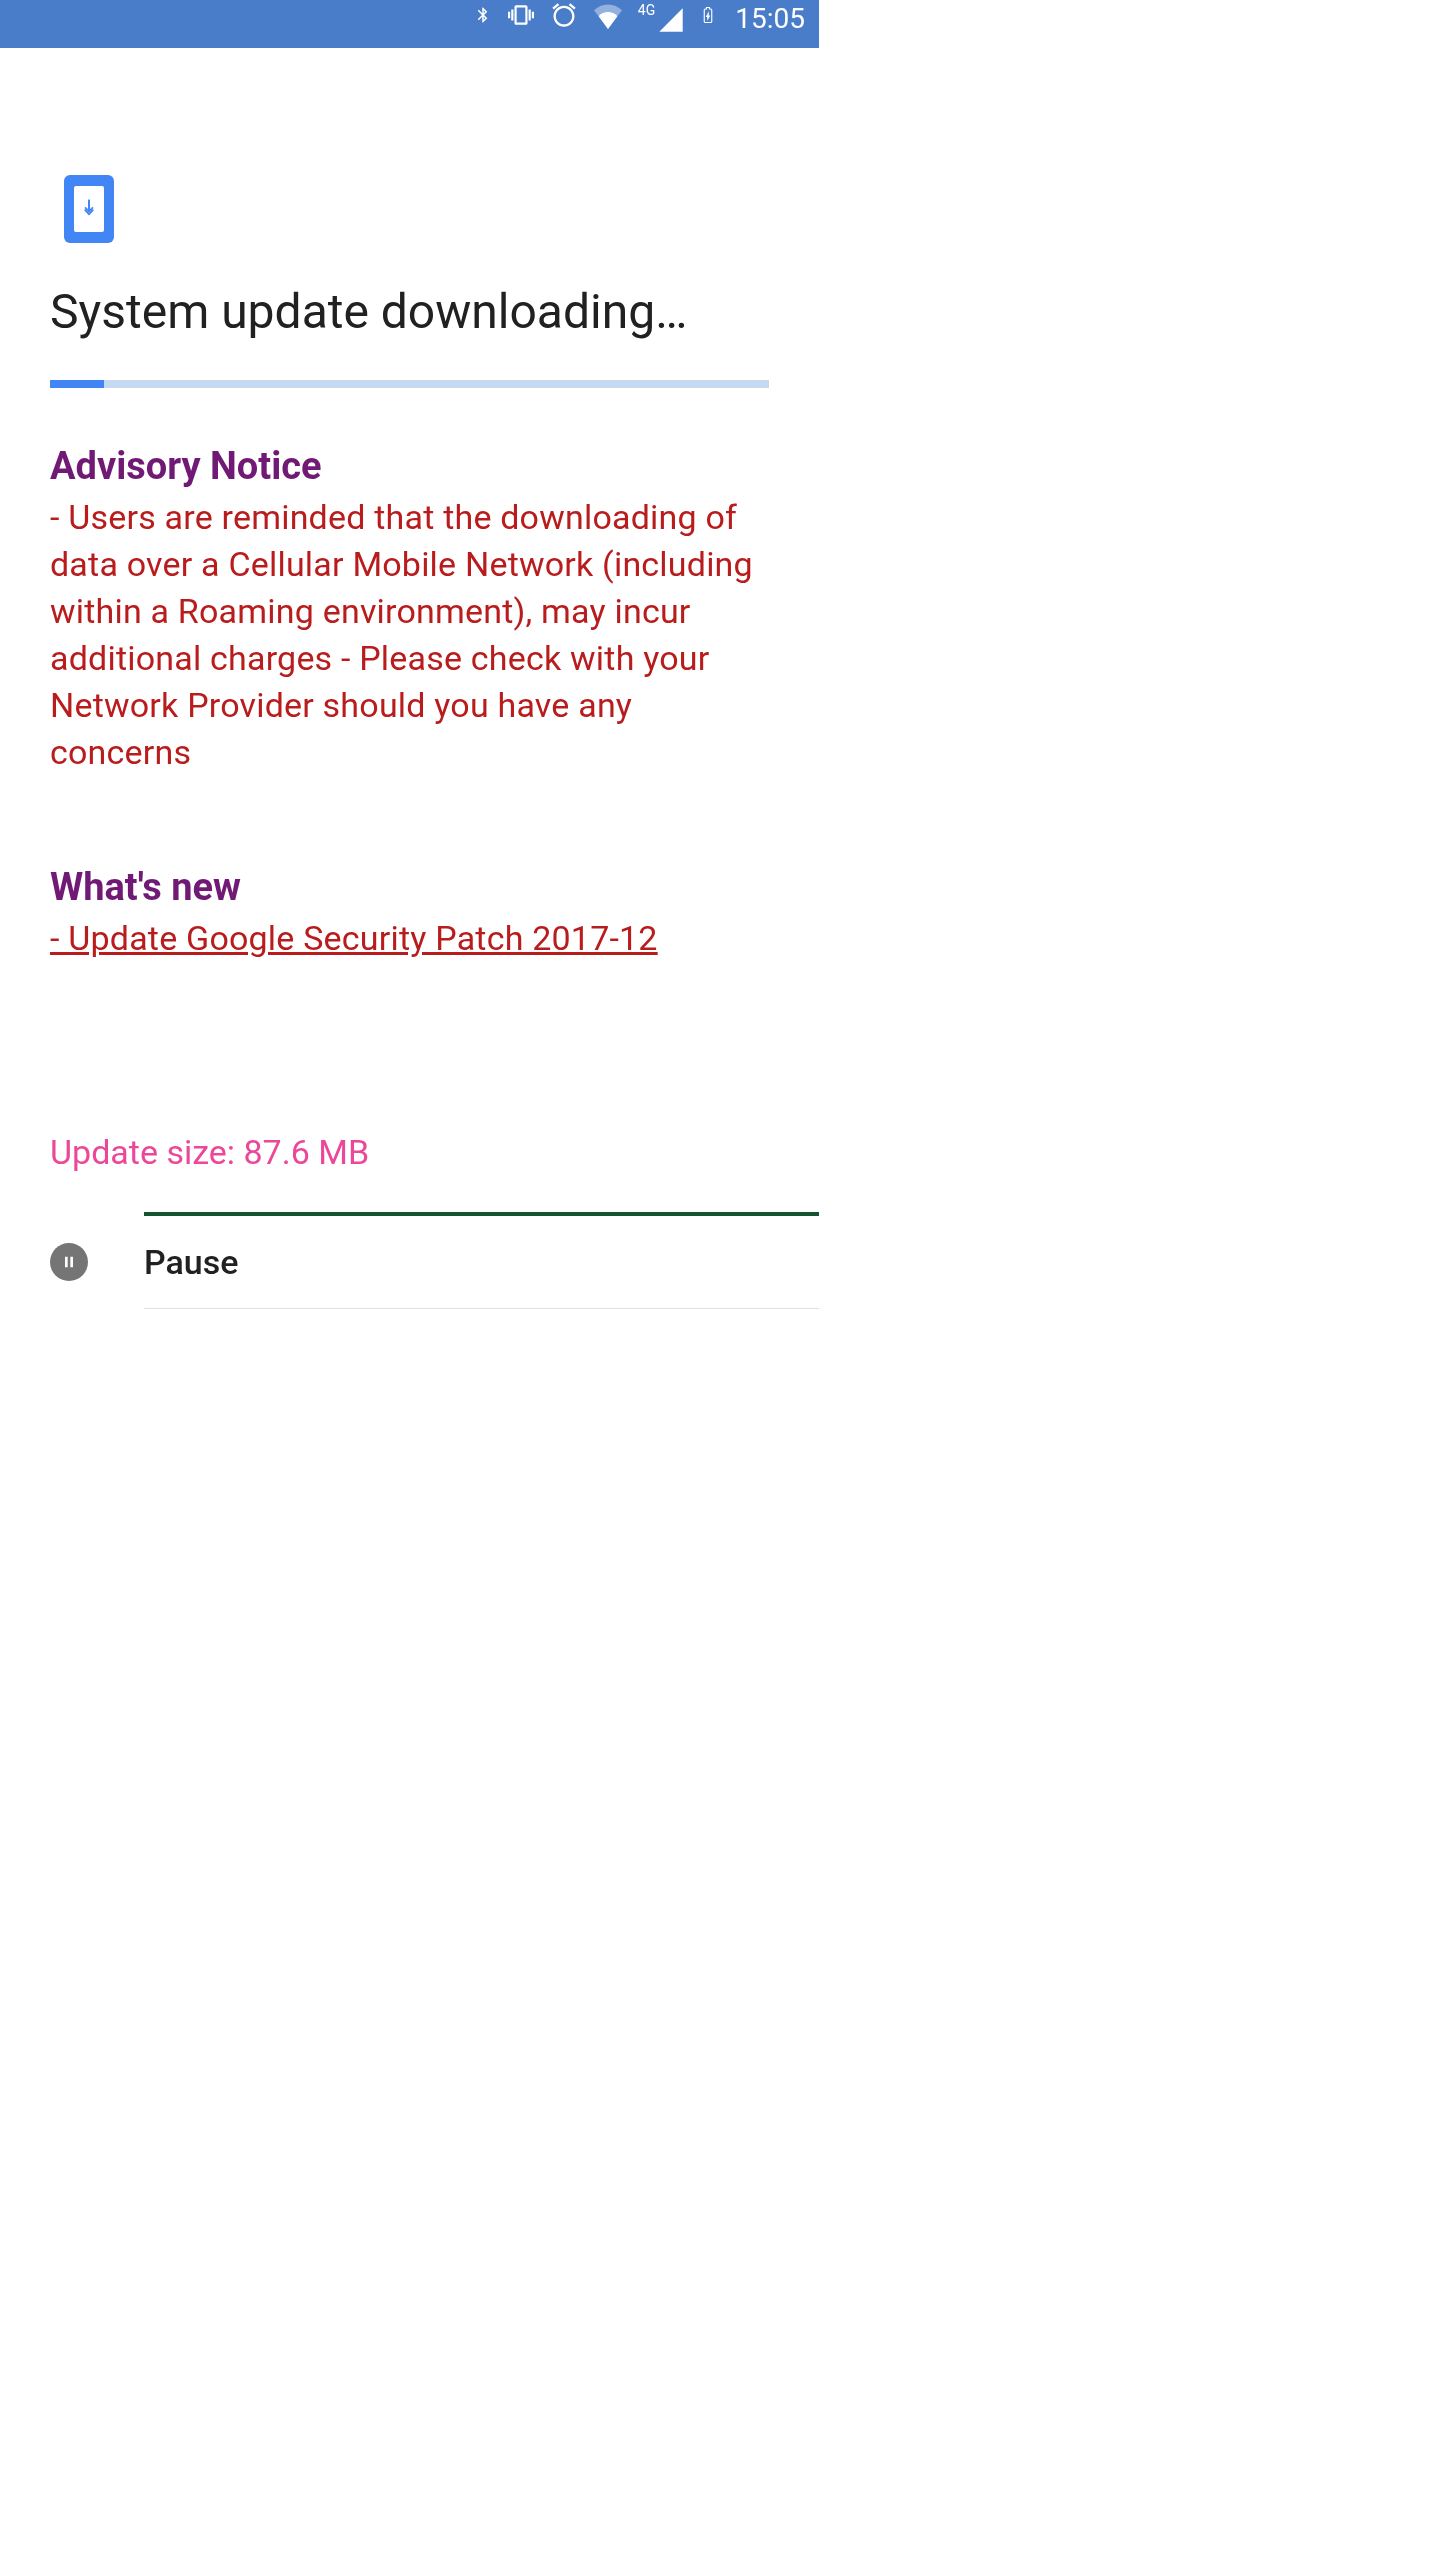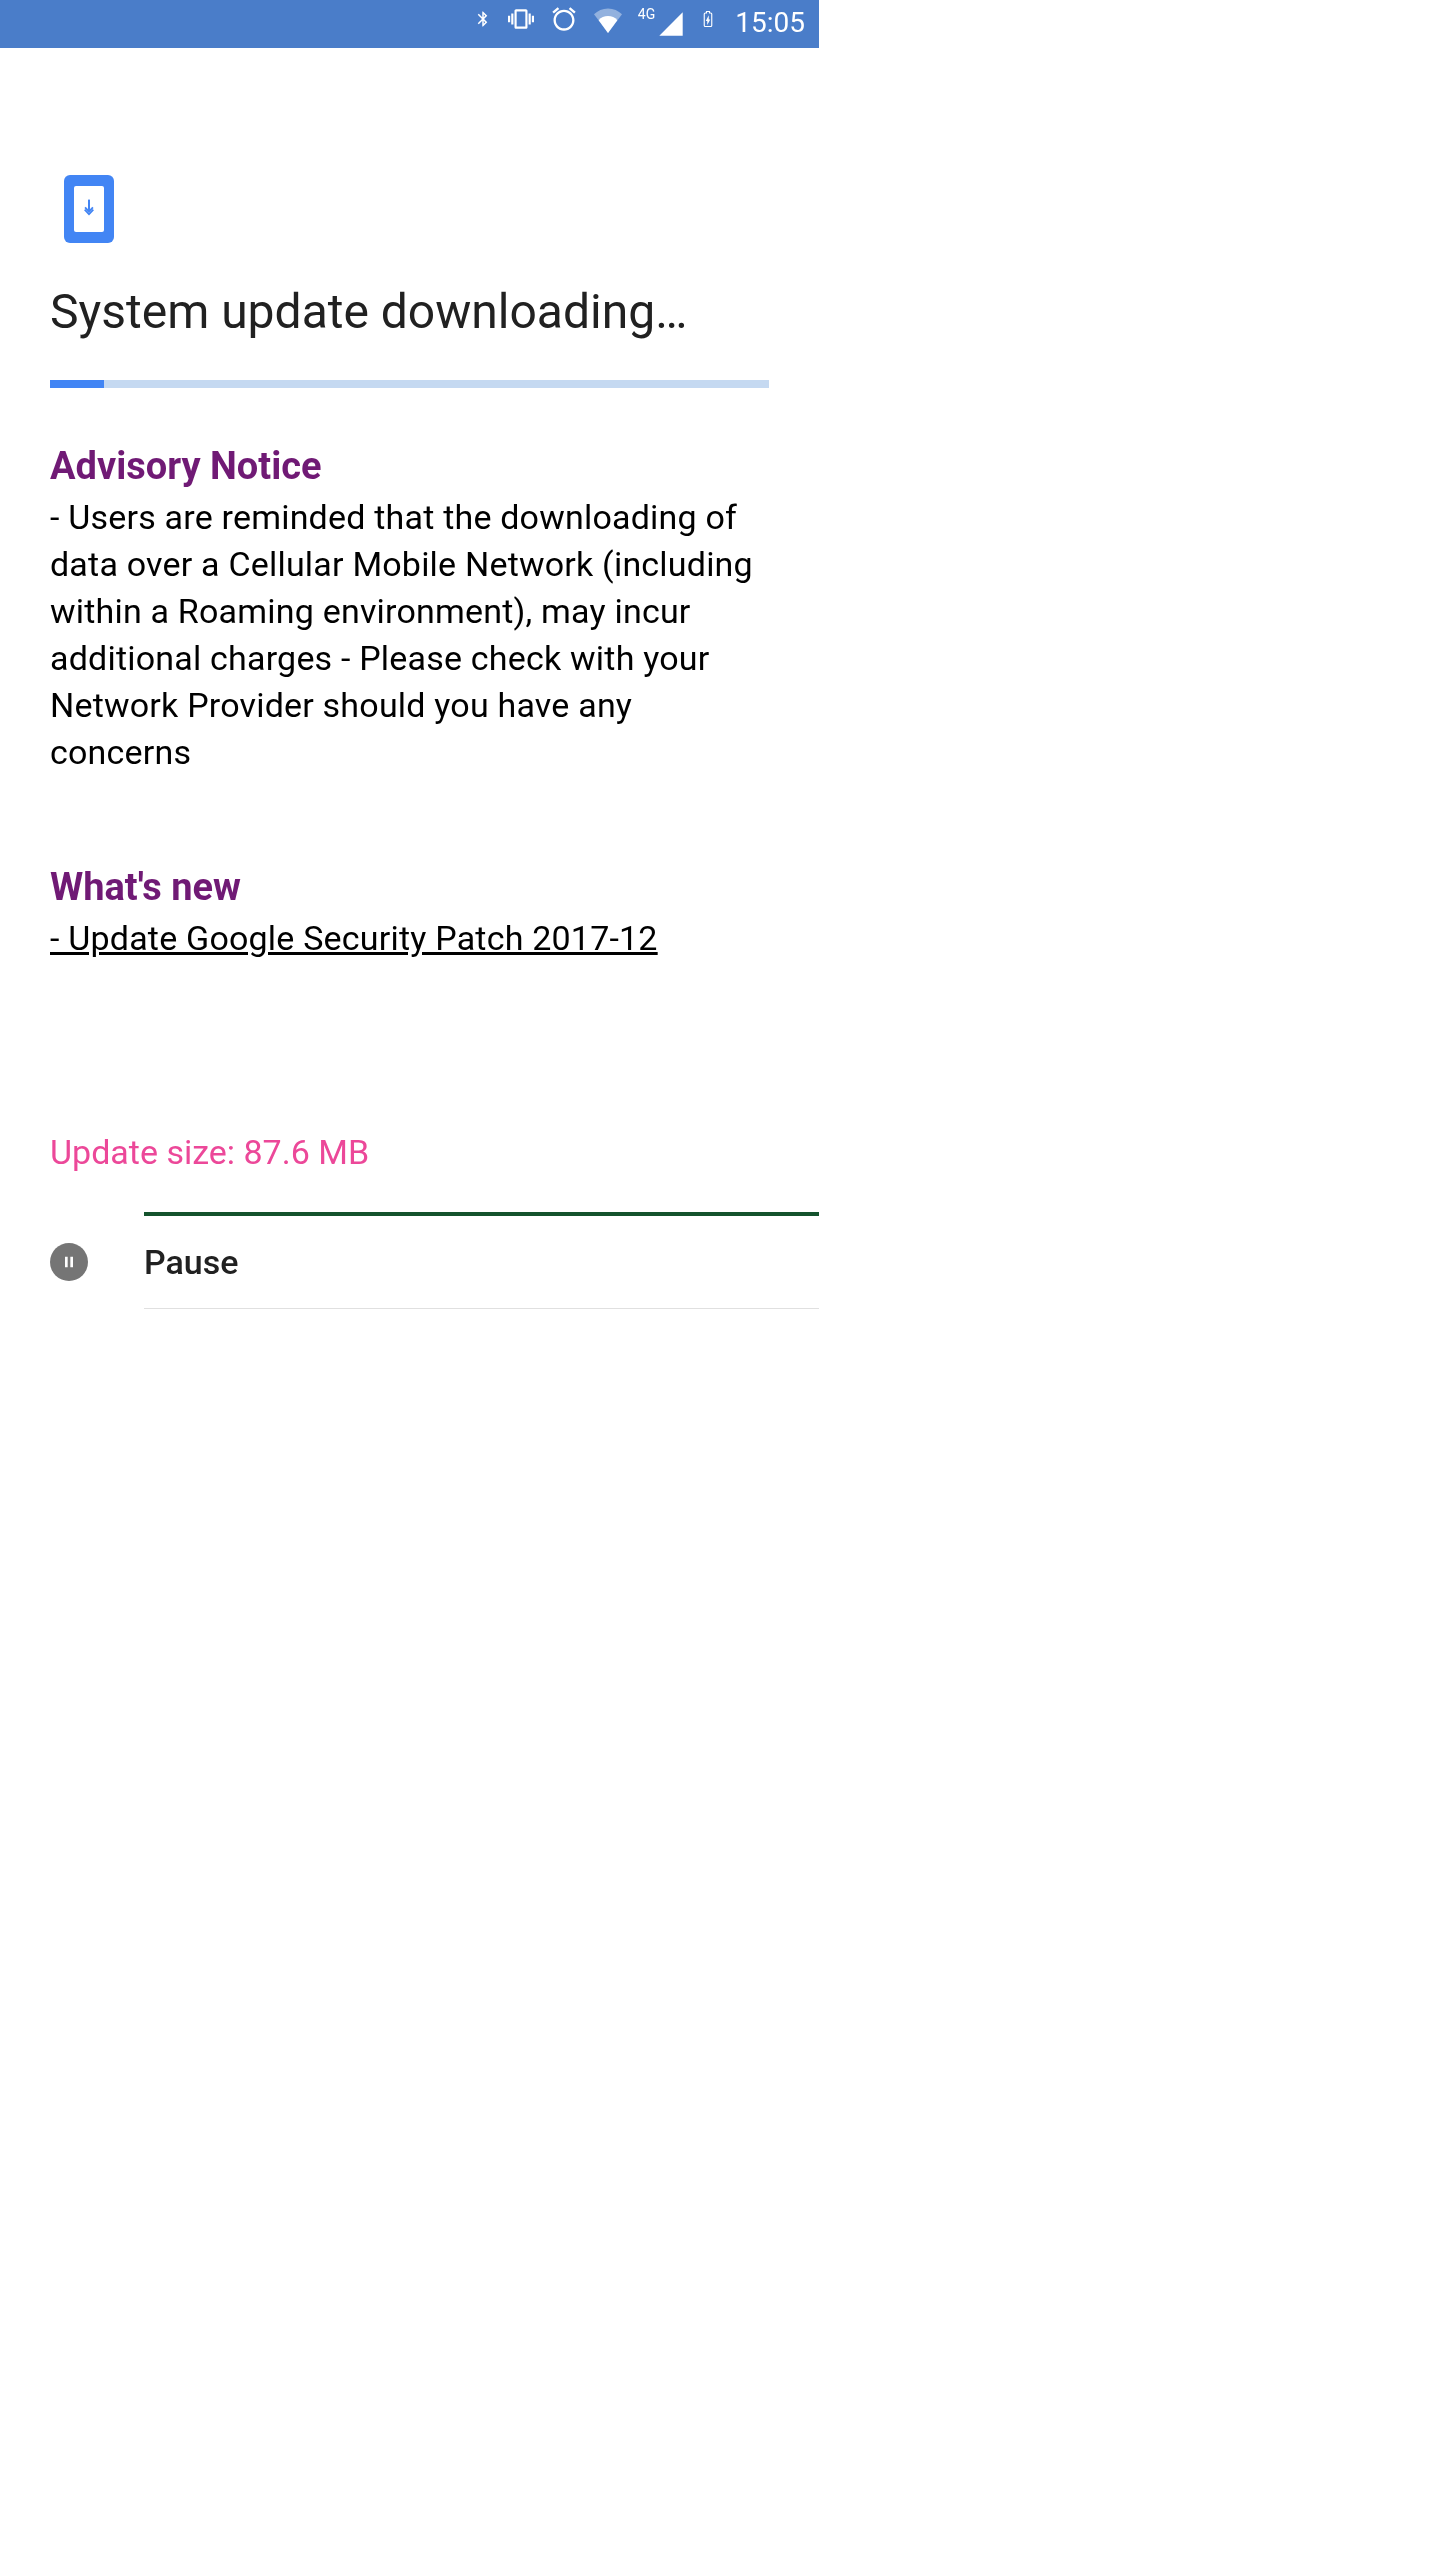--- a/index.html
+++ b/index.html
@@ -12,22 +12,22 @@
       width: 819px;
       height: 1456px;
       background: #ffffff;
       color: #212121;
     }
     .status-bar {
       height: 48px;
       background: #4a7dc9;
       display: flex;
       justify-content: flex-end;
-      align-items: flex-start;
-      padding: 4px 14px;
+      align-items: flex-end;
+      padding: 12px 14px;
       gap: 12px;
       color: #ffffff;
       font-size: 26px;
     }
     .status-bar .icon-group {
       display: flex;
       align-items: center;
       gap: 14px;
     }
     .status-bar svg {
@@ -87,21 +87,21 @@
     }
     .section-heading {
       font-size: 38px;
       font-weight: 700;
       color: #701a75;
       margin-bottom: 6px;
     }
     .section-text {
       font-size: 34px;
       line-height: 1.38;
-      color: #000000;
+      color: #b91c1c;
       margin-bottom: 90px;
       letter-spacing: 0.2px;
     }
     .section-text.small-margin {
       margin-bottom: 170px;
       text-decoration: underline;
     }
     .update-size {
       font-size: 34px;
       color: #ec4899;

